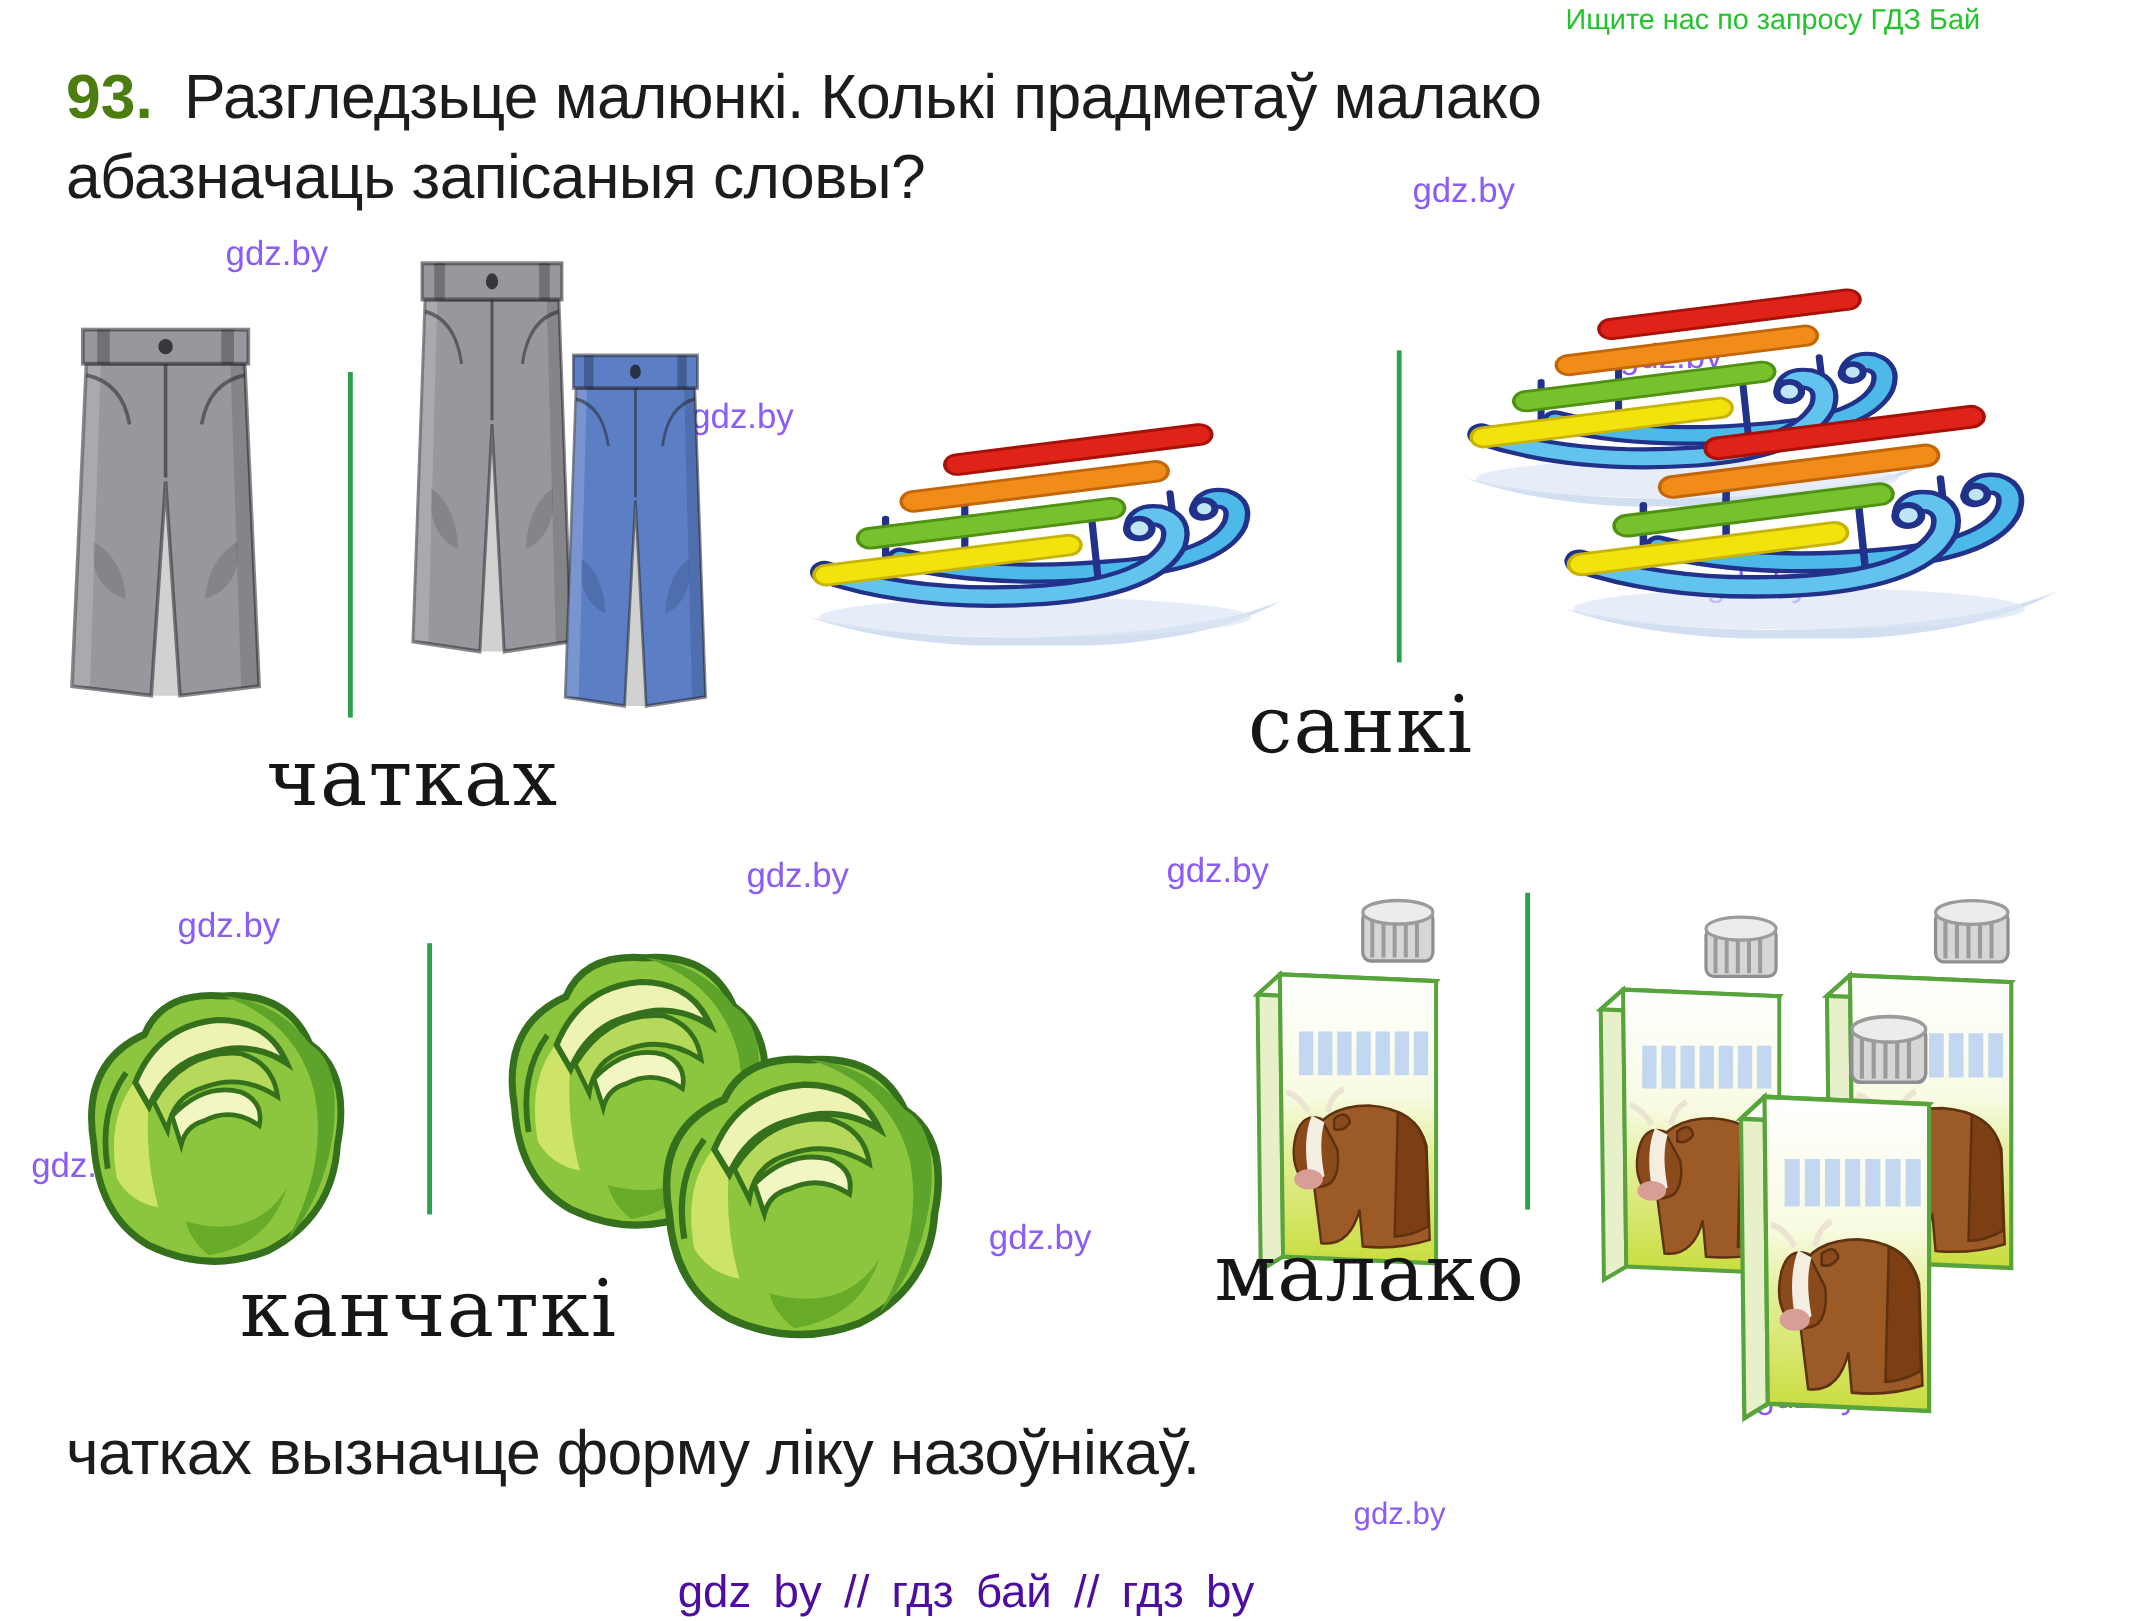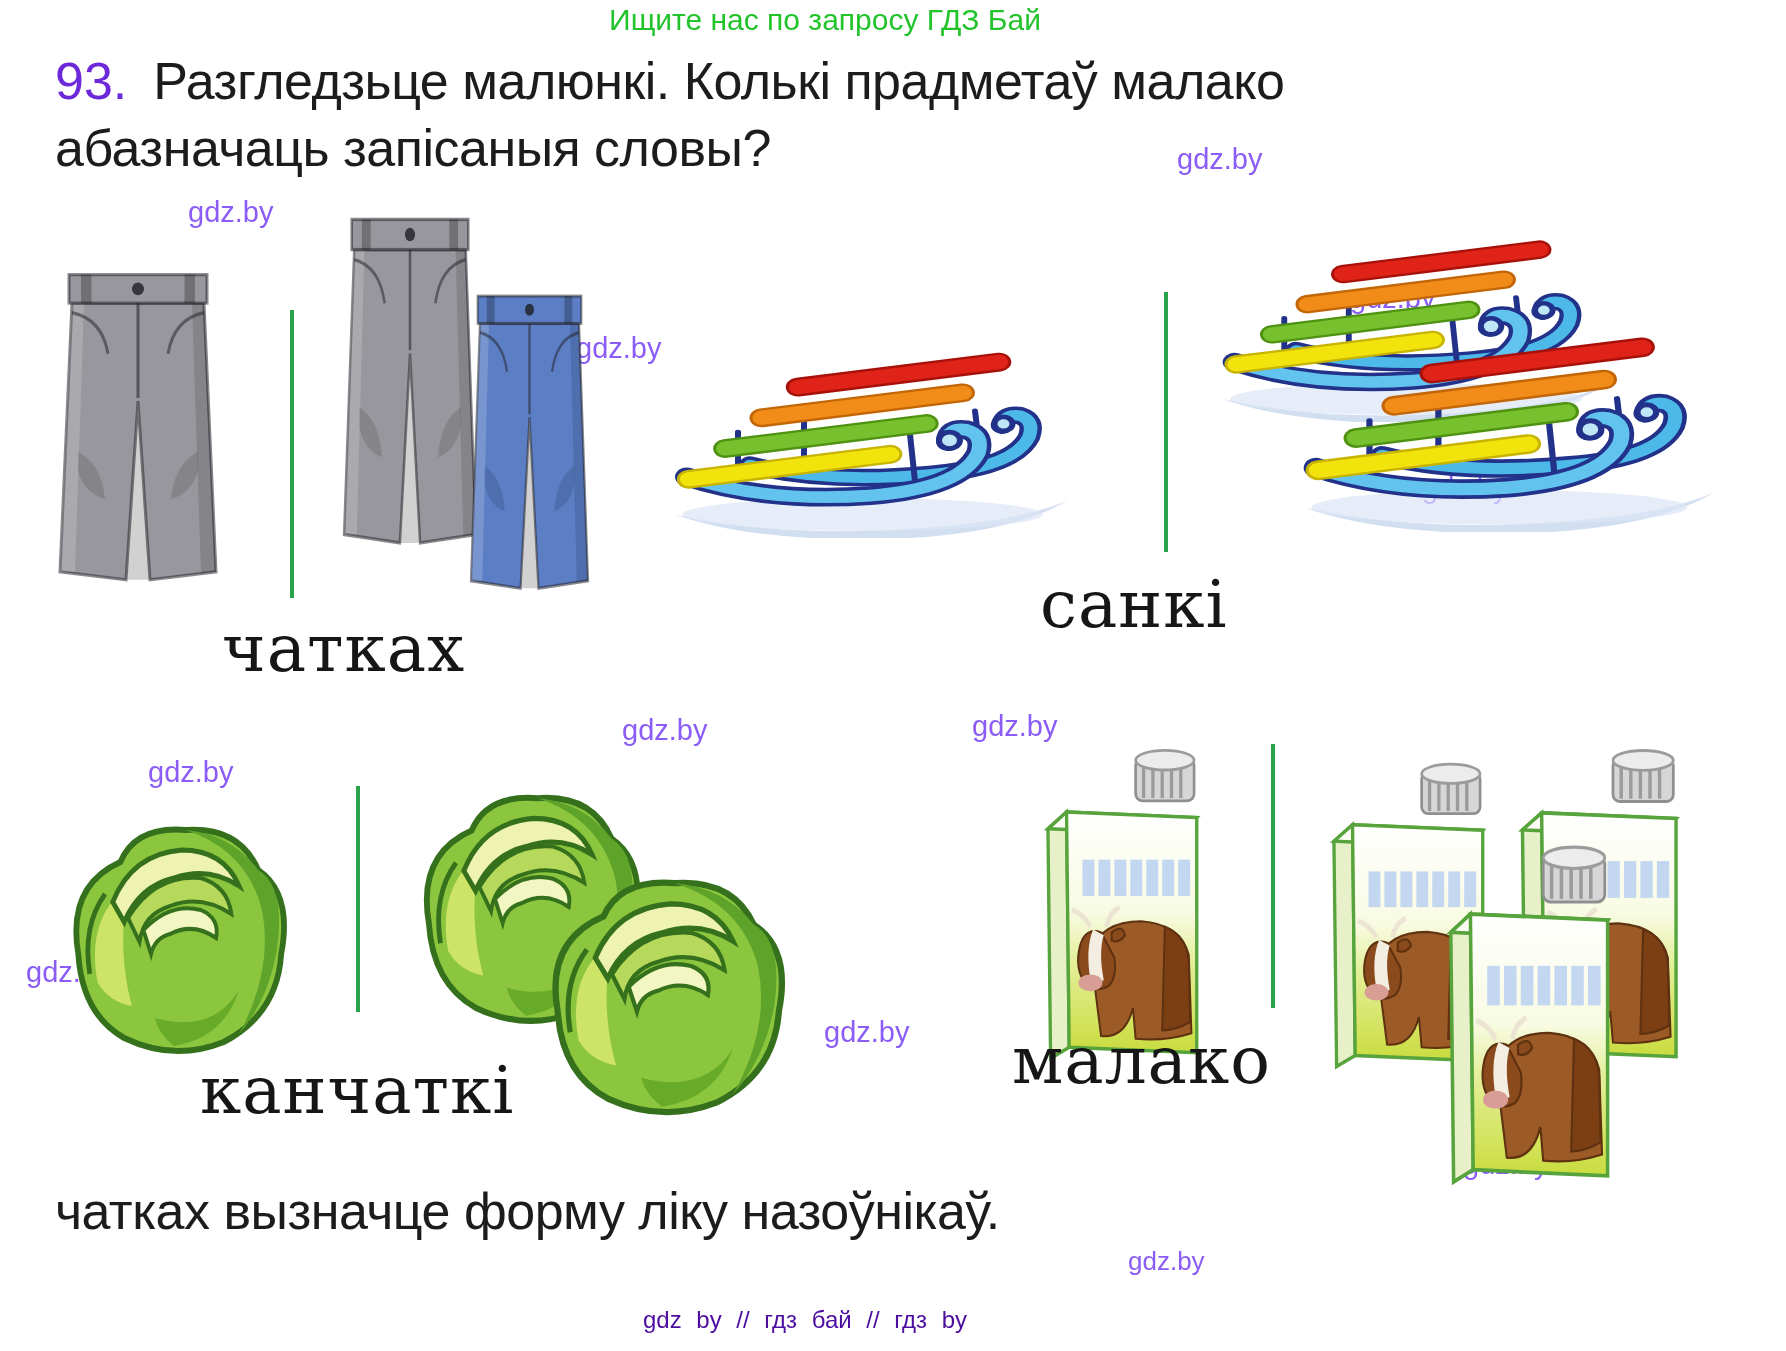--- a/index.html
+++ b/index.html
@@ -1,28 +1,28 @@
 <!DOCTYPE html>
 <html><head>
 <meta charset="utf-8">
 <style>
   *{margin:0;padding:0;box-sizing:border-box}
   html,body{width:1786px;height:1351px;background:#ffffff;position:relative;overflow:hidden;
             font-family:"Liberation Sans",sans-serif;color:#1d1d1d}
   .abs{position:absolute}
-  .promo{top:3px;left:0;width:1650px;text-align:center;font-size:30px;color:#22c32b}
+  .promo{top:3px;left:0;width:1650px;text-align:right;font-size:24px;color:#22c32b}
   .task{left:55px;width:1520px;font-size:52px;line-height:67px;color:#1c1c1c;letter-spacing:-.5px}
-  .task .num{color:#6d28d9;font-weight:normal;margin-right:26px;letter-spacing:0}
+  .task .num{color:#4d7c0f;font-weight:bold;margin-right:26px;letter-spacing:0}
   .indent{text-indent:75px}
   .fig-label{font-family:"DejaVu Serif","Liberation Serif",serif;font-size:66px;color:#161616;
              letter-spacing:1px;line-height:1}
   .wm{font-size:29px;color:#8b5cf6;white-space:nowrap}
   .wm.small{font-size:26px}
   .divider{position:absolute;width:4px;background:#2aa14b}
-  .footer{left:0;width:1610px;top:1306px;text-align:center;font-size:24px;color:#4c0da0;word-spacing:8px}
+  .footer{left:0;width:1610px;top:1306px;text-align:center;font-size:38px;color:#4c0da0;word-spacing:8px}
   svg.fig{position:absolute;overflow:visible}
 </style>
 </head>
 <body>
 
 <svg style="position:absolute;width:0;height:0" aria-hidden="true">
   <defs>
     <linearGradient id="cartonFace" x1="0" y1="0" x2="0" y2="1">
       <stop offset="0" stop-color="#ffffff"></stop>
       <stop offset="0.42" stop-color="#f8fbe2"></stop>

